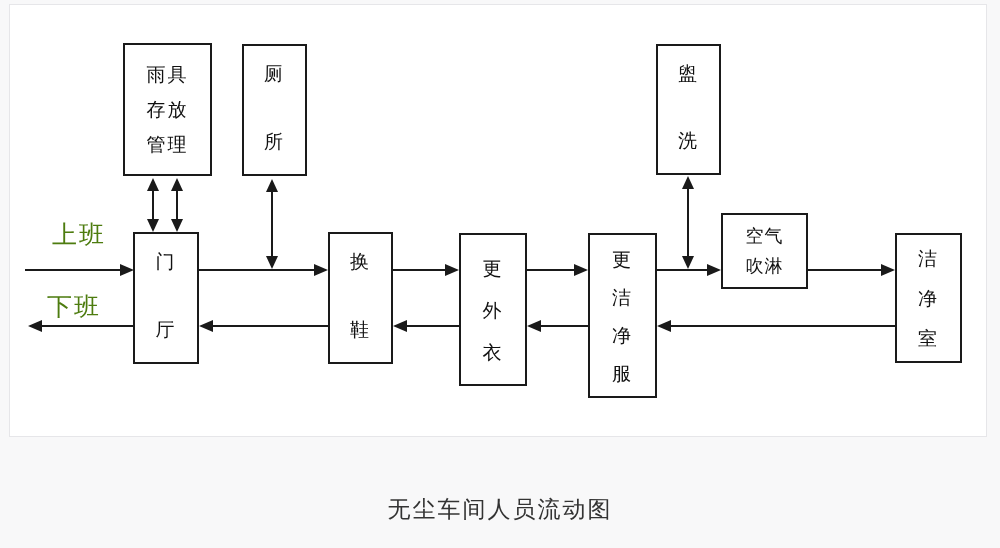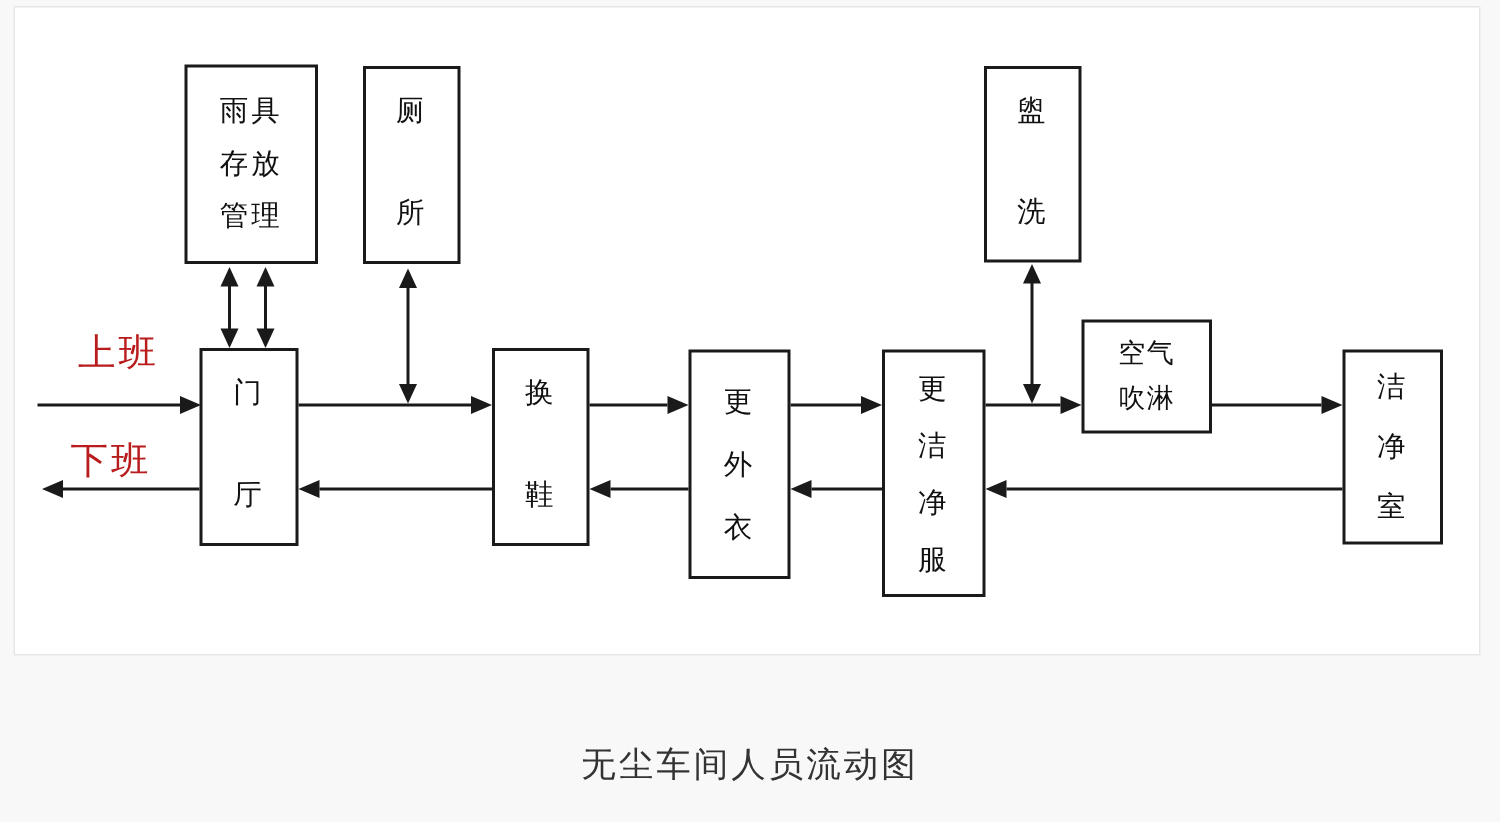--- a/index.html
+++ b/index.html
@@ -27,21 +27,21 @@
   .lh40 span{line-height:40px;}
   .lh30 span{line-height:30px;font-size:18px;letter-spacing:1px;}
   .hline{position:absolute;height:2px;background:#1a1a1a;}
   .vline{position:absolute;width:2px;background:#1a1a1a;}
   .ah{position:absolute;width:0;height:0;}
   .ah-r{border-top:6px solid transparent;border-bottom:6px solid transparent;border-left:14px solid #1a1a1a;}
   .ah-l{border-top:6px solid transparent;border-bottom:6px solid transparent;border-right:14px solid #1a1a1a;}
   .ah-u{border-left:6px solid transparent;border-right:6px solid transparent;border-bottom:13px solid #1a1a1a;}
   .ah-d{border-left:6px solid transparent;border-right:6px solid transparent;border-top:13px solid #1a1a1a;}
   .side-label{
-    position:absolute;color:#b91c1c;font-size:25px;font-weight:500;
+    position:absolute;color:#4d7c0f;font-size:25px;font-weight:500;
     letter-spacing:2px;font-family:"DejaVu Sans","Liberation Sans",sans-serif;
   }
   .caption{
     position:absolute;left:0;top:494px;width:1000px;text-align:center;
     color:#333;font-size:23px;letter-spacing:2px;
     font-family:"DejaVu Serif","Liberation Serif",serif;
   }
 </style>
 </head>
 <body>

